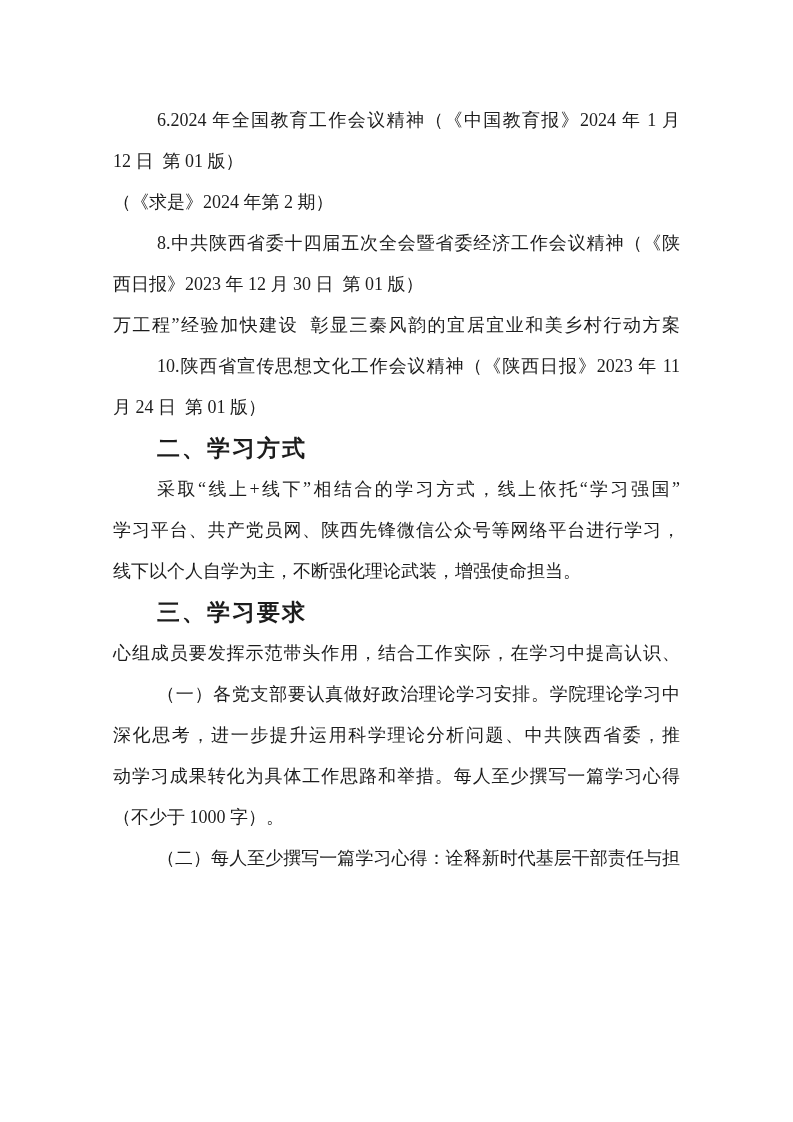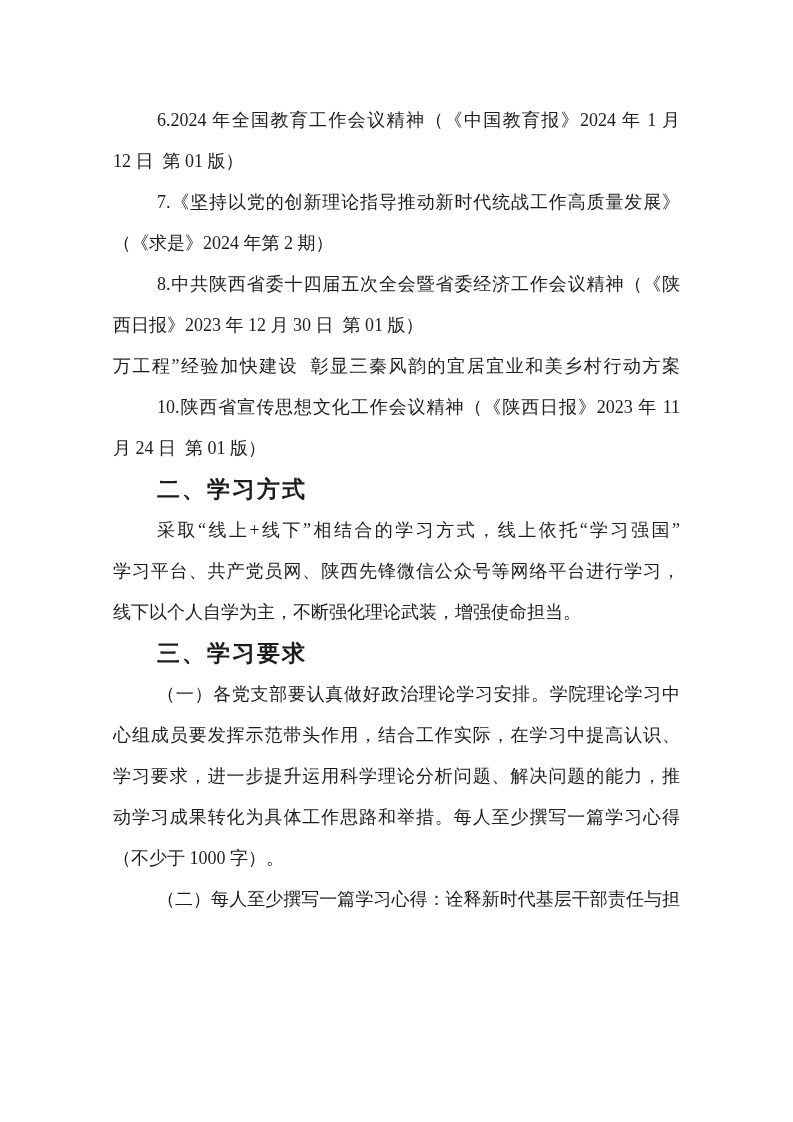--- a/index.html
+++ b/index.html
@@ -44,21 +44,20 @@
 </head>
 <body>
 
 <div class="page" style="background: rgb(255, 255, 255);">
   <div class="doc-body" style="color: rgb(28, 28, 28);">
       <div class="block paragraph">
         <div class="line indent justify">6.2024 年全国教育工作会议精神（《中国教育报》2024 年 1 月</div>
         <div class="line">12 日&nbsp; 第 01 版）</div>
       </div>
       <div class="block paragraph">
-        <div class="line indent justify">7.《坚持以党的创新理论指导推动新时代统战工作高质量发展》</div>
         <div class="line">（《求是》2024 年第 2 期）</div>
       </div>
       <div class="block paragraph">
         <div class="line indent justify">8.中共陕西省委十四届五次全会暨省委经济工作会议精神（《陕</div>
         <div class="line">西日报》2023 年 12 月 30 日&nbsp; 第 01 版）</div>
       </div>
       <div class="block paragraph">
         <div class="line justify">万工程”经验加快建设&nbsp; 彰显三秦风韵的宜居宜业和美乡村行动方案</div>
       </div>
       <div class="block paragraph">
@@ -70,23 +69,23 @@
       </div>
       <div class="block paragraph">
         <div class="line indent justify">采取“线上+线下”相结合的学习方式，线上依托“学习强国”</div>
         <div class="line justify">学习平台、共产党员网、陕西先锋微信公众号等网络平台进行学习，</div>
         <div class="line">线下以个人自学为主，不断强化理论武装，增强使命担当。</div>
       </div>
       <div class="block heading">
         <div class="line indent">三、学习要求</div>
       </div>
       <div class="block paragraph">
+        <div class="line justify">心组成员要发挥示范带头作用，结合工作实际，在学习中提高认识、</div>
         <div class="line indent justify">（一）各党支部要认真做好政治理论学习安排。学院理论学习中</div>
-        <div class="line justify">心组成员要发挥示范带头作用，结合工作实际，在学习中提高认识、</div>
-        <div class="line justify">学习要求，进一步提升运用科学理论分析问题、解决问题的能力，推</div>
+        <div class="line justify">深化思考，进一步提升运用科学理论分析问题、中共陕西省委，推</div>
         <div class="line justify">动学习成果转化为具体工作思路和举措。每人至少撰写一篇学习心得</div>
         <div class="line">（不少于 1000 字）。</div>
       </div>
       <div class="block paragraph">
         <div class="line indent justify">（二）每人至少撰写一篇学习心得：诠释新时代基层干部责任与担</div>
       </div>
     </div>
 </div>
 
 </body></html>

